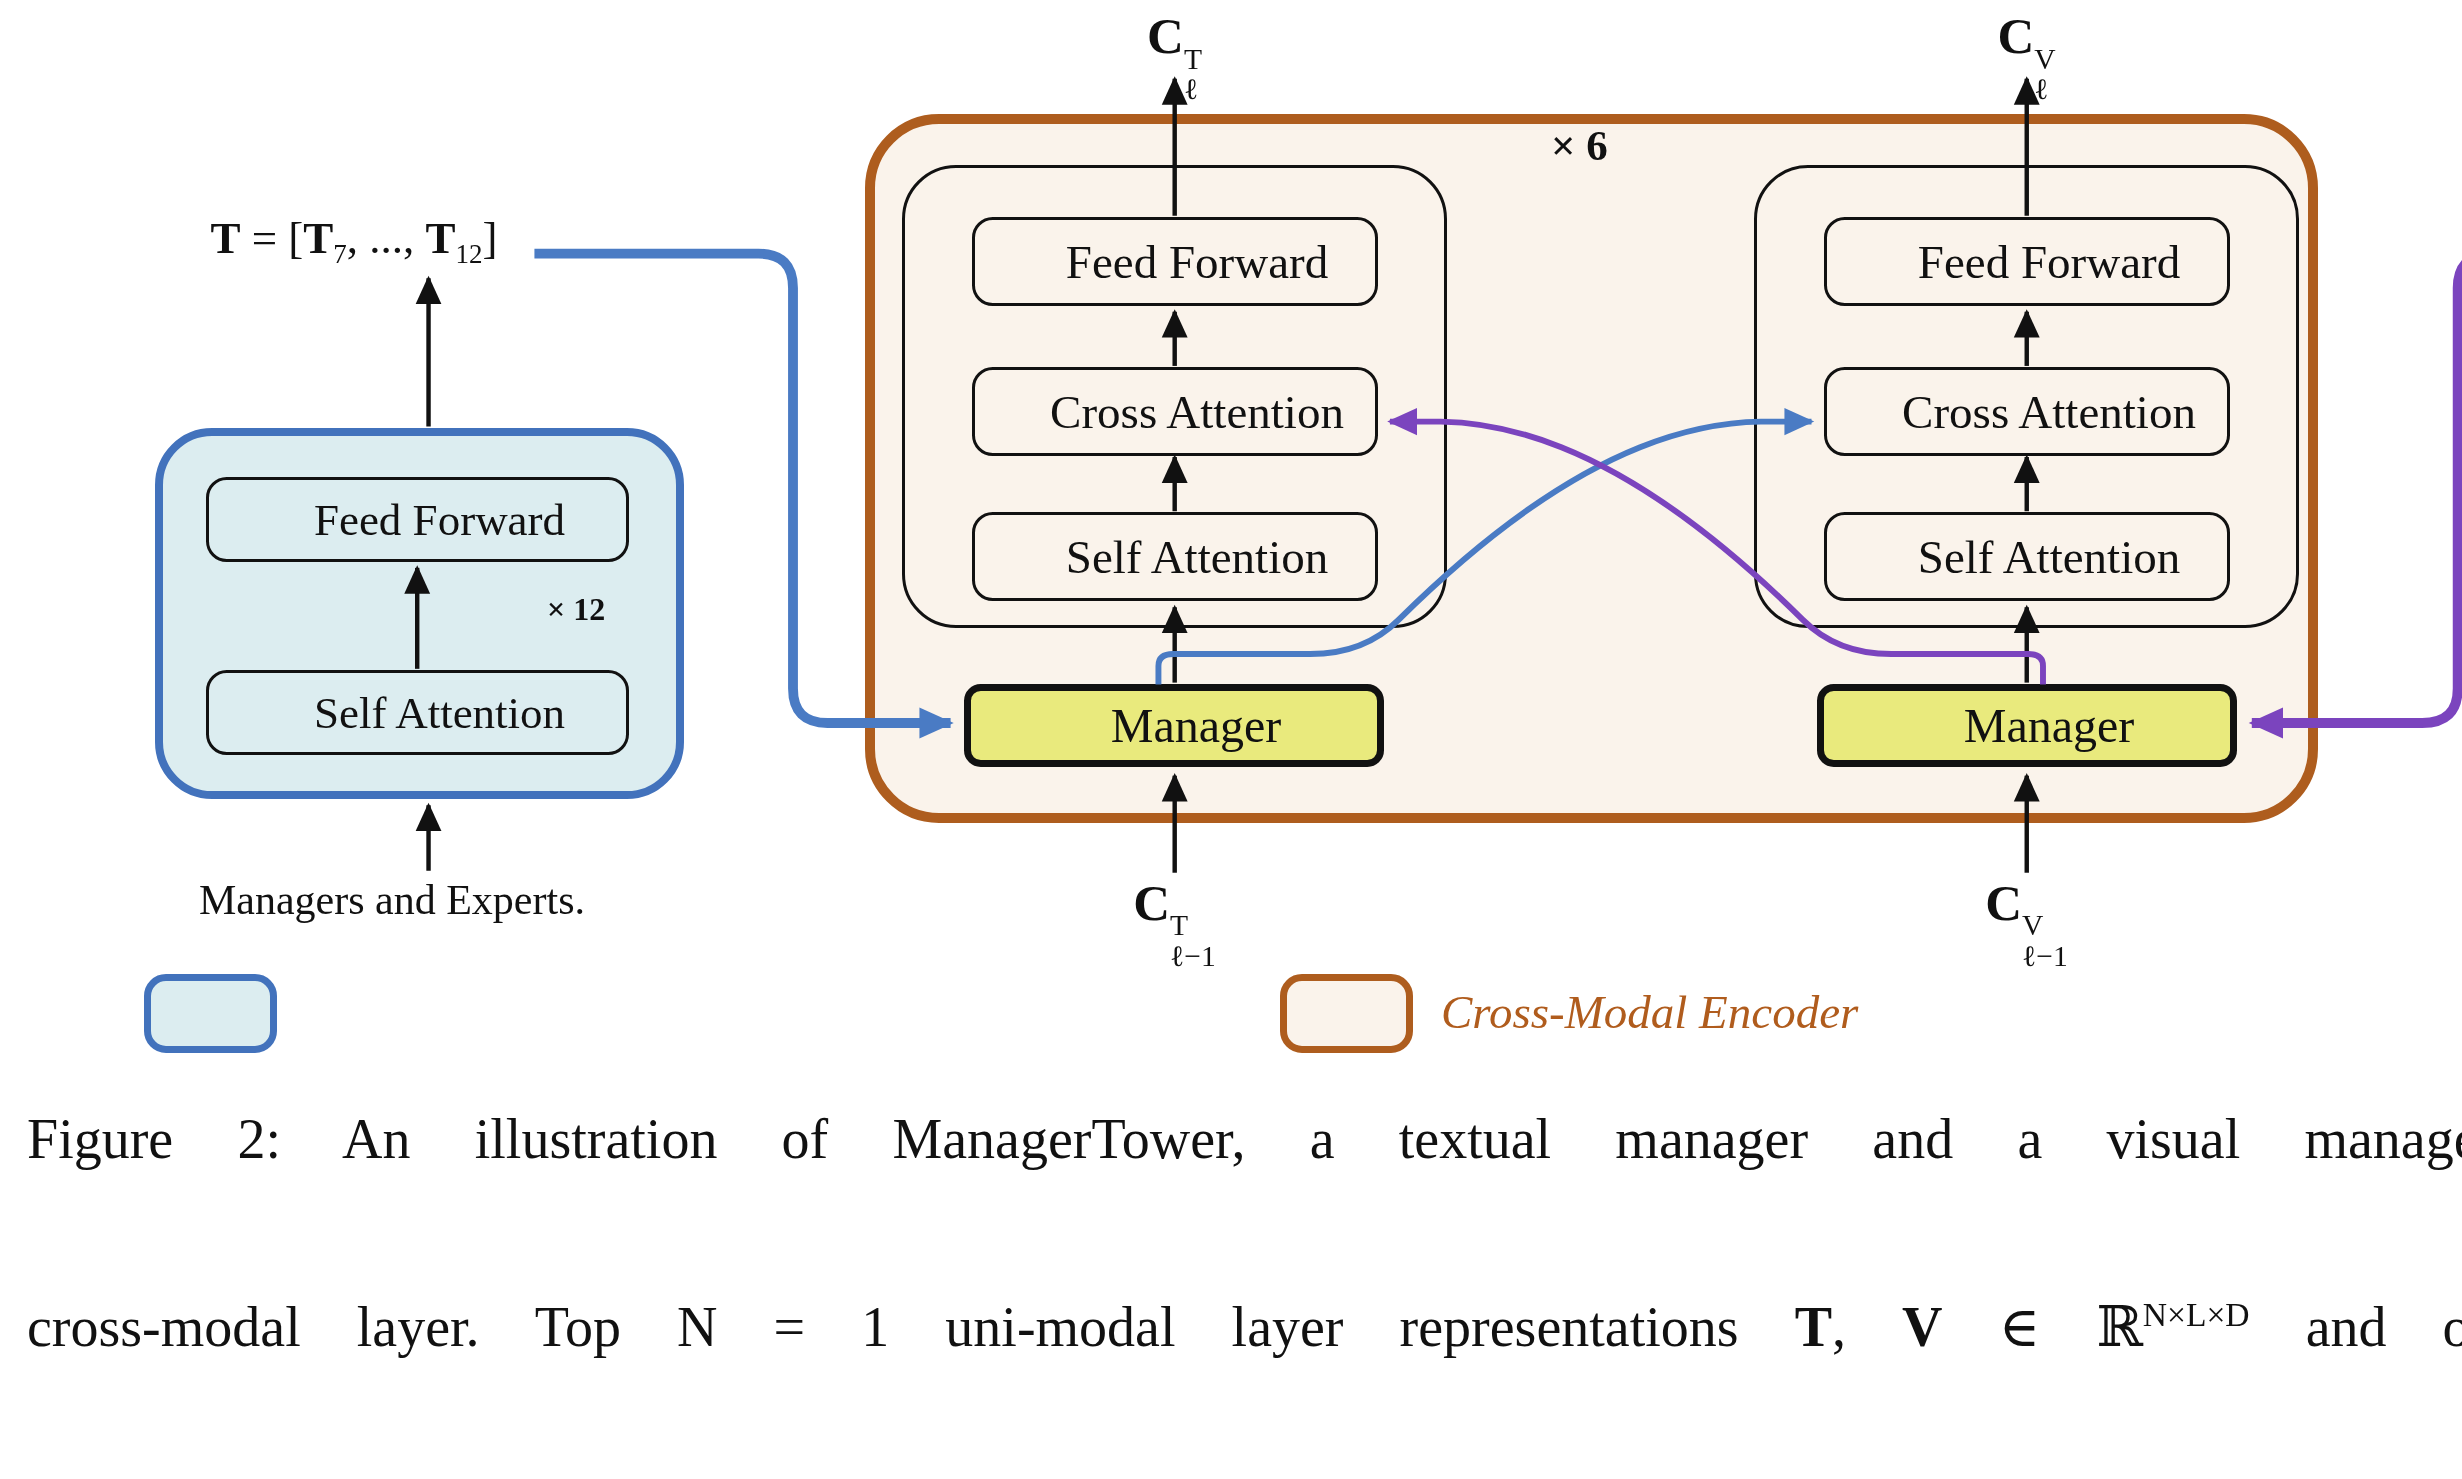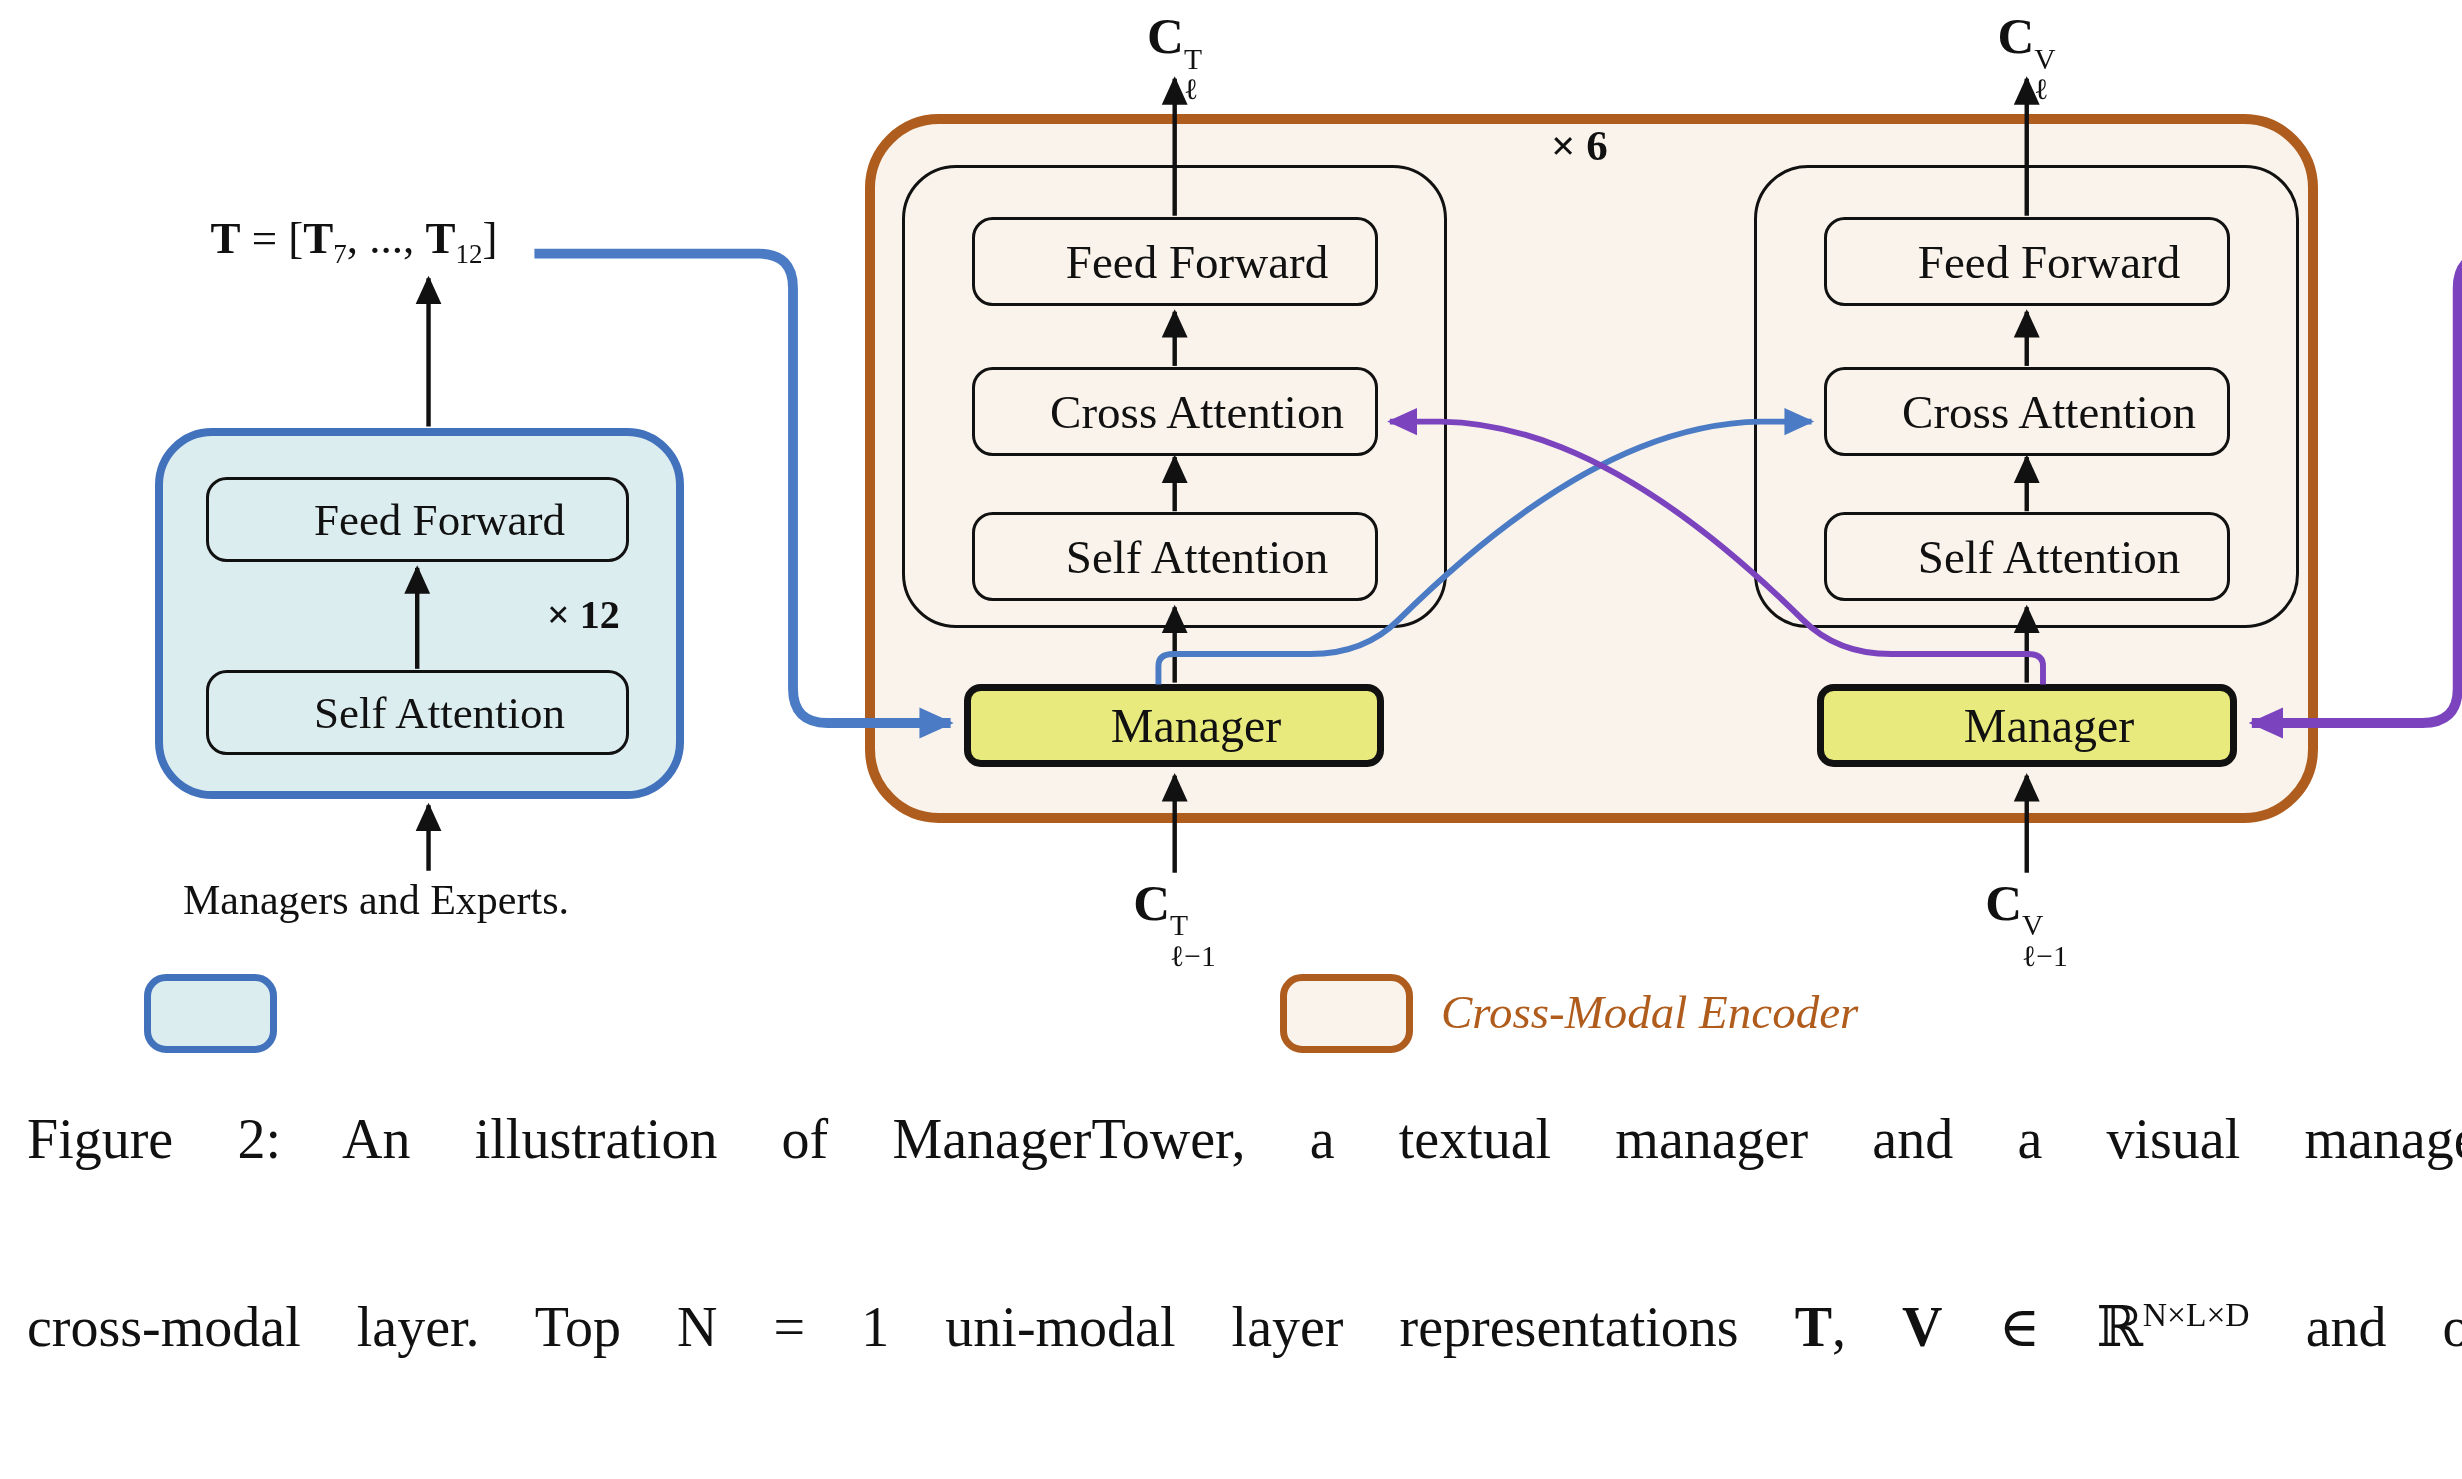--- a/index.html
+++ b/index.html
@@ -10,21 +10,21 @@
   }
   
   .abox{position:absolute; box-sizing:border-box;padding-left:44px;}
   .outer-enc{border-radius:57px;}
   .inner-box{
     border:3.4px solid #111; border-radius:20.7px;
     display:flex; align-items:center; justify-content:center;
     font-size:47px; z-index:2;
   }
   .col-box{border:3.9px solid #111; border-radius:54px; z-index:1;}
-  .repeat-label{position:absolute; font-weight:bold; font-size:40px; z-index:3;}
+  .repeat-label{position:absolute; font-weight:bold; font-size:32px; z-index:3;}
   
   .mlabel{position:absolute; text-align:center; font-size:51px; z-index:4; white-space:nowrap;}
   .mlabel .b{font-weight:bold;}
   .b{font-weight:bold;}
   .sup{vertical-align:super; font-size:60%; line-height:0;}
   .sub{vertical-align:sub; font-size:60%; line-height:0;}
   .ss{display:inline-flex; flex-direction:column; align-items:flex-start;
       font-size:58%; line-height:1.02; vertical-align:-0.52em;}
   .ss .ssub{display:block;}
   .ss .ssup{display:block;}
@@ -102,21 +102,21 @@
   <div class="mlabel" style="left:1071px; top:874px; width:207px;"><span class="b">C</span><span class="ss">
         <span class="ssup">T</span>
         <span class="ssub">ℓ−1</span>
       </span></div>
   <div class="mlabel" style="left:1923px; top:874px; width:207px;"><span class="b">C</span><span class="ss">
         <span class="ssup">V</span>
         <span class="ssub">ℓ−1</span>
       </span></div>
   <div class="mlabel" style="left:167px; top:212px; width:374px; font-size:45px;"><span class="b">T</span><span> = [</span><span class="b">T</span><span class="sub">7</span><span>, ..., </span><span class="b">T</span><span class="sub">12</span><span>]</span></div>
 
-  <div class="plain-text" style="left:169px; top:876px; width:414px; text-align:center; font-size:42px;">Managers and Experts.</div>
+  <div class="plain-text" style="left:185px; top:876px; width:414px; text-align:center; font-size:42px;">Managers and Experts.</div>
 
   <div class="legend-swatch" style="left:144px; top:974px; background:#DCEDF0; border:7.9px solid #4272BC;"></div>
 
   <div class="legend-swatch" style="left:1280px; top:974px; background:#FAF3EB; border:7.9px solid #AE5D1E;"></div>
   <div class="legend-label" style="left:1441px; top:985px; color:#B05C1D;font-style:italic;">Cross-Modal Encoder</div>
 
   <div id="caption">
       <div class="cap-line just"><span>Figure 2: An illustration of ManagerTower, a textual manager and a visual manager are introduced in each</span></div>
       <div class="cap-line just"><span>cross-modal layer. Top N = 1 uni-modal layer representations </span><span class="b">T</span><span>, </span><span class="b">V</span><span> ∈ ℝ</span><span class="sup">N×L×D</span><span> and output representations of the</span></div>
       <div class="cap-line just"></div>

